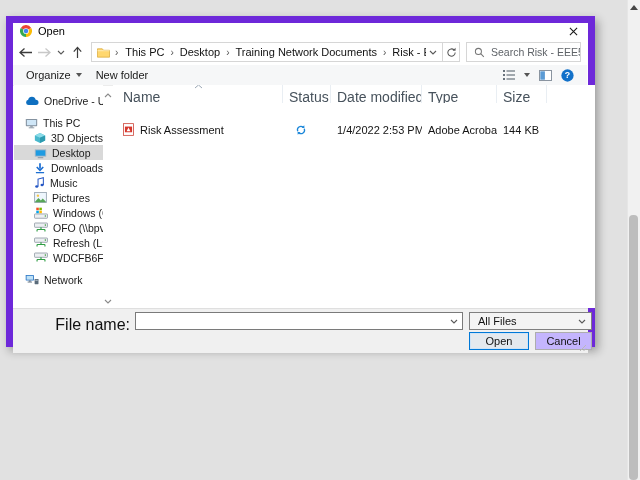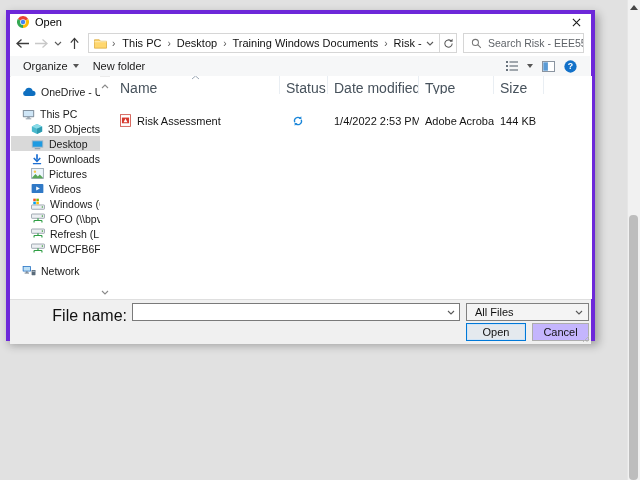--- a/index.html
+++ b/index.html
@@ -11,22 +11,22 @@
   }
   .ic{display:inline-flex;align-items:center;justify-content:center;line-height:0;flex:0 0 auto;}
 
   
   .pagebar{position:absolute;right:0;top:0;width:12px;height:480px;background:#f1f1f1;border-left:1px solid #e6e6e6;}
   .pagebar-up{position:absolute;top:5px;left:2px;width:0;height:0;
     border-left:4px solid transparent;border-right:4px solid transparent;border-bottom:5px solid #474747;}
   .pagebar-thumb{position:absolute;top:215px;left:1px;width:9px;height:265px;background:#bdbdbd;border-radius:4px;}
 
   
-  .dlg{position:absolute;left:6px;top:10px;width:589px;height:331px;box-sizing:border-box;
-    background:#fff;border:4px solid #6d28d9;box-shadow:3px 4px 9px rgba(0,0,0,.32);}
+  .dlg{position:absolute;left:6px;top:16px;width:589px;height:331px;box-sizing:border-box;
+    background:#fff;border:7px solid #6d28d9;box-shadow:3px 4px 9px rgba(0,0,0,.32);}
 
   .titlebar{position:absolute;left:0;top:0;right:0;height:16px;display:flex;align-items:center;gap:6px;padding-left:7px;}
   .title{font-size:11px;color:#000;}
   .close{position:absolute;right:0;top:0;width:30px;height:16px;display:flex;align-items:center;justify-content:center;}
 
   .navrow{position:absolute;left:0;top:16px;right:1px;height:26px;display:flex;align-items:center;padding:0 6px 0 4px;background:#fff;}
   .navbtn{width:16px;height:18px;display:flex;align-items:center;justify-content:center;margin-right:3px;}
   .navbtn.small{width:11px;}
   .addr{box-sizing:border-box;width:352px;height:20px;border:1px solid #d6d6d6;background:#fff;
     display:flex;align-items:center;gap:3px;padding:0 5px;overflow:hidden;margin-left:3px;}
@@ -137,21 +137,21 @@
             <path d="M.5 1.5h5.2l1.3 1.6h6.5v7.4H.5z" fill="#ffd76e" stroke="#d9a938" stroke-width="0.8"></path>
             <path d="M.5 3.6h13" stroke="#fff3cf" stroke-width="0.8"></path>
           </svg>
         </span>
       <span class="crumbsep">›</span>
       <div class="crumbs">
           <span class="crumb">This PC</span>
           <span class="crumbsep">›</span>
           <span class="crumb">Desktop</span>
           <span class="crumbsep">›</span>
-          <span class="crumb">Training Windows Documents</span>
+          <span class="crumb">Training Network Documents</span>
           <span class="crumbsep">›</span>
           <span class="crumb">Risk - EEE555FFF674</span>
         </div>
       <span class="addr-chevron ic">
           <svg width="8" height="5" viewBox="0 0 8 5">
             <path d="M1 1l3 3 3-3" fill="none" stroke="#5a5a5a" stroke-width="1.1"></path>
           </svg>
         </span>
     </div>
     <div class="refresh">
@@ -256,36 +256,37 @@
           <svg width="12" height="12" viewBox="0 0 14 14">
             <path d="M7 1.5v6.5" stroke="#1d6fd2" stroke-width="2"></path>
             <path d="M3.2 5.8L7 9.8l3.8-4" fill="none" stroke="#1d6fd2" stroke-width="1.8"></path>
             <path d="M2.2 12.4h9.6" stroke="#1d6fd2" stroke-width="1.5"></path>
           </svg>
         </span>
         <span>Downloads</span>
       </div>
       <div class="side-item ind">
         <span class="ic">
+          <svg width="11" height="13" viewBox="0 0 12 14">
+            <path d="M4.4 11.3V3.2l5.8-1.5v8" fill="none" stroke="#2456c4" stroke-width="1.1"></path>
+            <ellipse cx="3" cy="11.4" rx="1.7" ry="1.4" fill="#2456c4"></ellipse>
+            <ellipse cx="8.8" cy="9.8" rx="1.7" ry="1.4" fill="#2456c4"></ellipse>
+          </svg>
+        </span>
+        <span>Music</span>
+      </div>
+      <div class="side-item ind">
+        <span class="ic">
           <svg width="13" height="11" viewBox="0 0 14 12">
             <rect x="0.6" y="0.6" width="12.8" height="10.8" fill="#eef6fd" stroke="#93a1ae" stroke-width="0.9"></rect>
             <circle cx="4.2" cy="4" r="1.3" fill="#f6c445"></circle>
             <path d="M1.2 10.4l3.6-3.8 2.6 2.6 2-2 3.4 3.2v.9H1.2z" fill="#57a657"></path>
           </svg>
         </span>
         <span>Pictures</span>
-      </div>
-      <div class="side-item ind">
-        <span class="ic">
-          <svg width="13" height="11" viewBox="0 0 14 12">
-            <rect x="0.6" y="1" width="12.8" height="10" rx="1" fill="#3079c6"></rect>
-            <path d="M5.6 3.8l4 2.2-4 2.2z" fill="#fff"></path>
-          </svg>
-        </span>
-        <span>Videos</span>
       </div>
       <div class="side-item ind">
         <span class="ic">
           <svg width="14" height="12" viewBox="0 0 16 13">
             <rect x="2.6" y="0.4" width="2.9" height="2.9" fill="#f25022"></rect>
             <rect x="6.1" y="0.4" width="2.9" height="2.9" fill="#7fba00"></rect>
             <rect x="2.6" y="3.9" width="2.9" height="2.9" fill="#00a4ef"></rect>
             <rect x="6.1" y="3.9" width="2.9" height="2.9" fill="#ffb900"></rect>
             <rect x="0.5" y="7.6" width="15" height="4.9" rx="0.8" fill="#eceff2" stroke="#8a94a0" stroke-width="0.9"></rect>
             <circle cx="13" cy="10" r="0.9" fill="#46a046"></circle>

